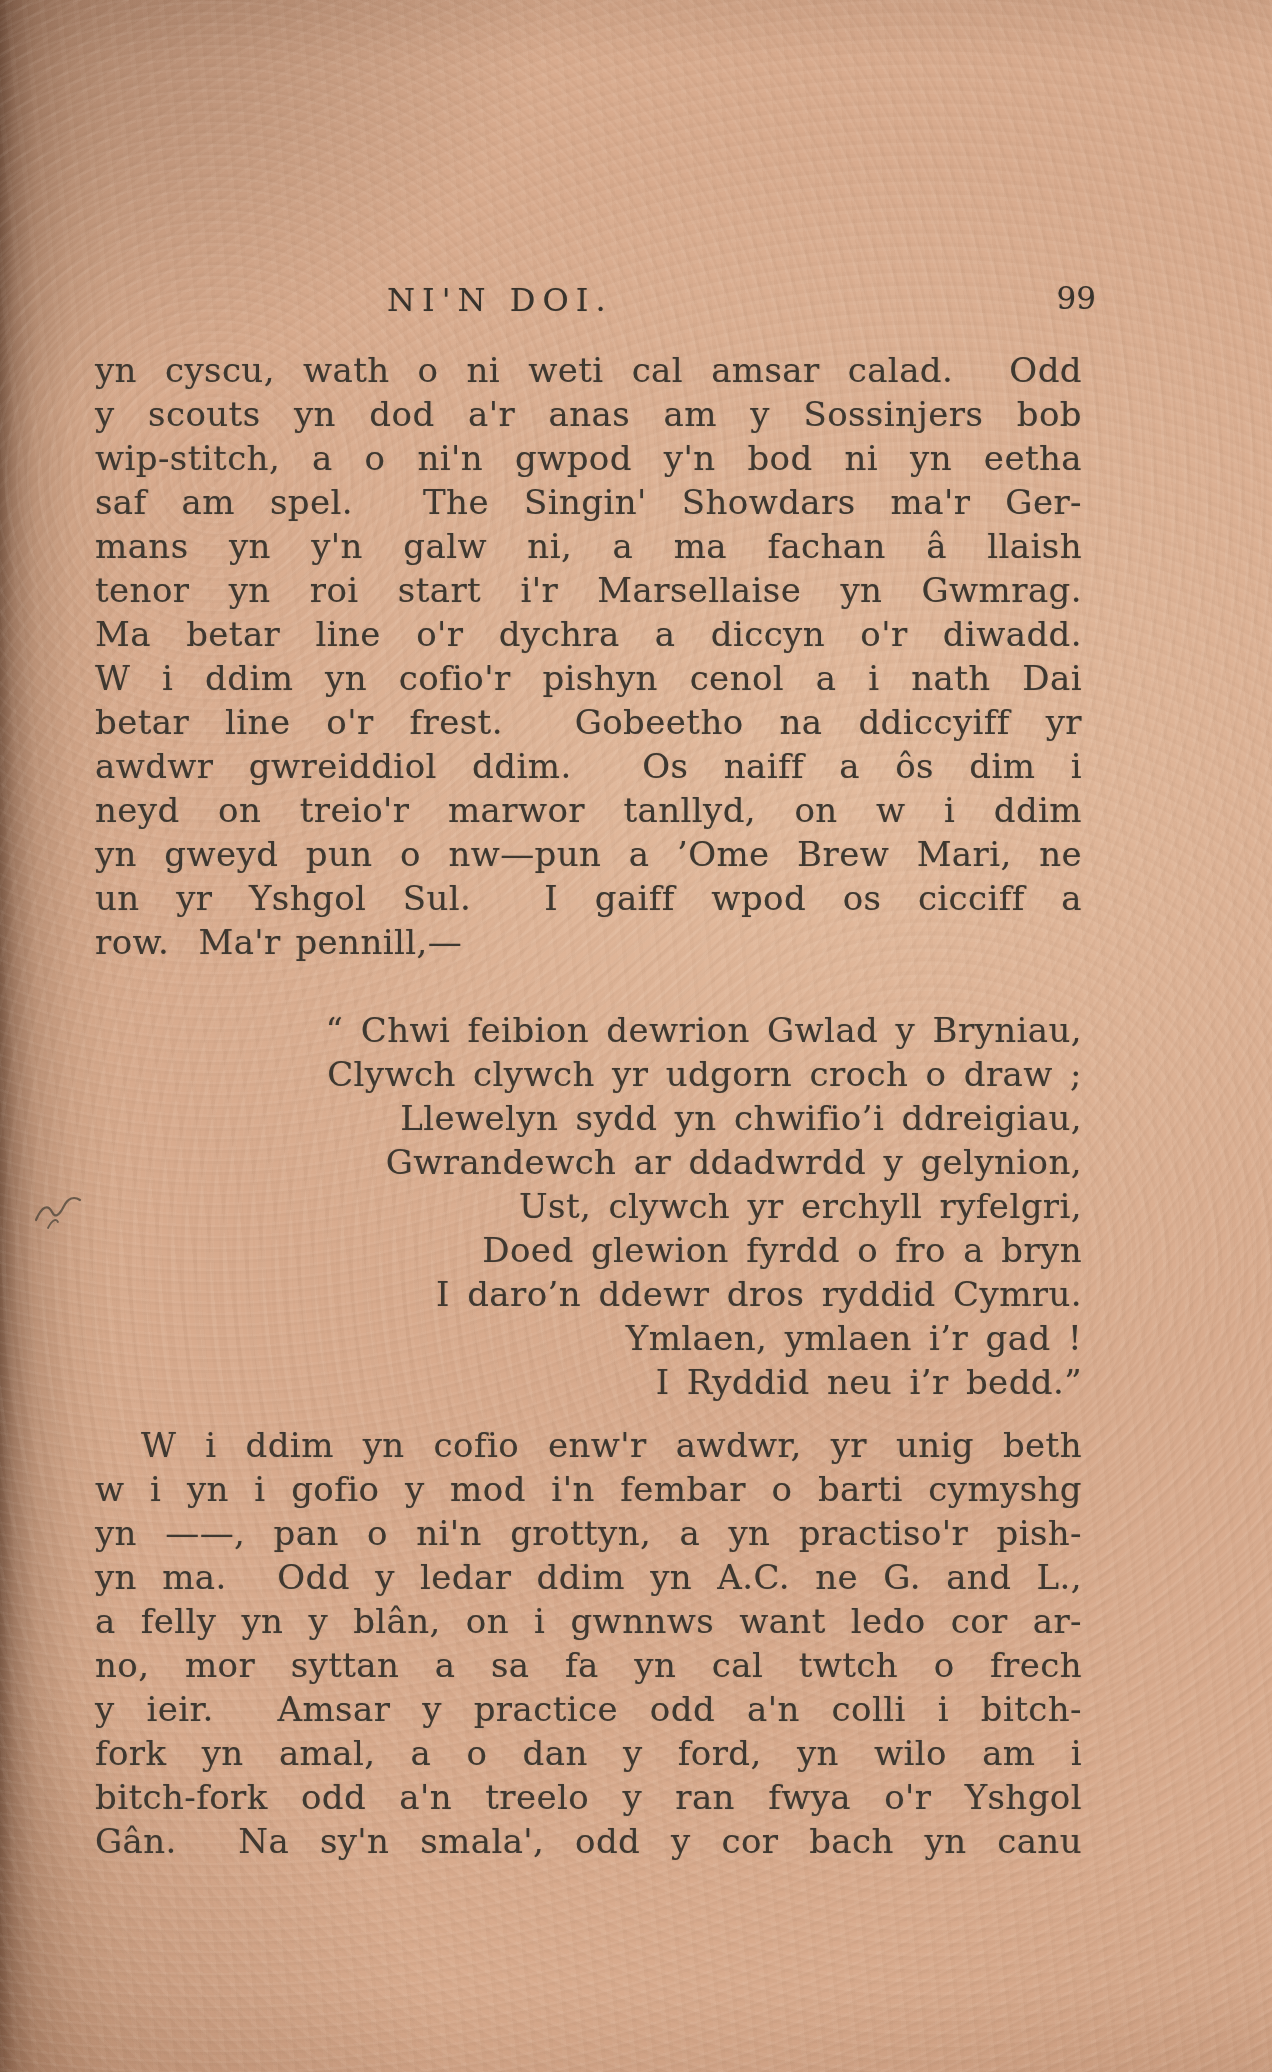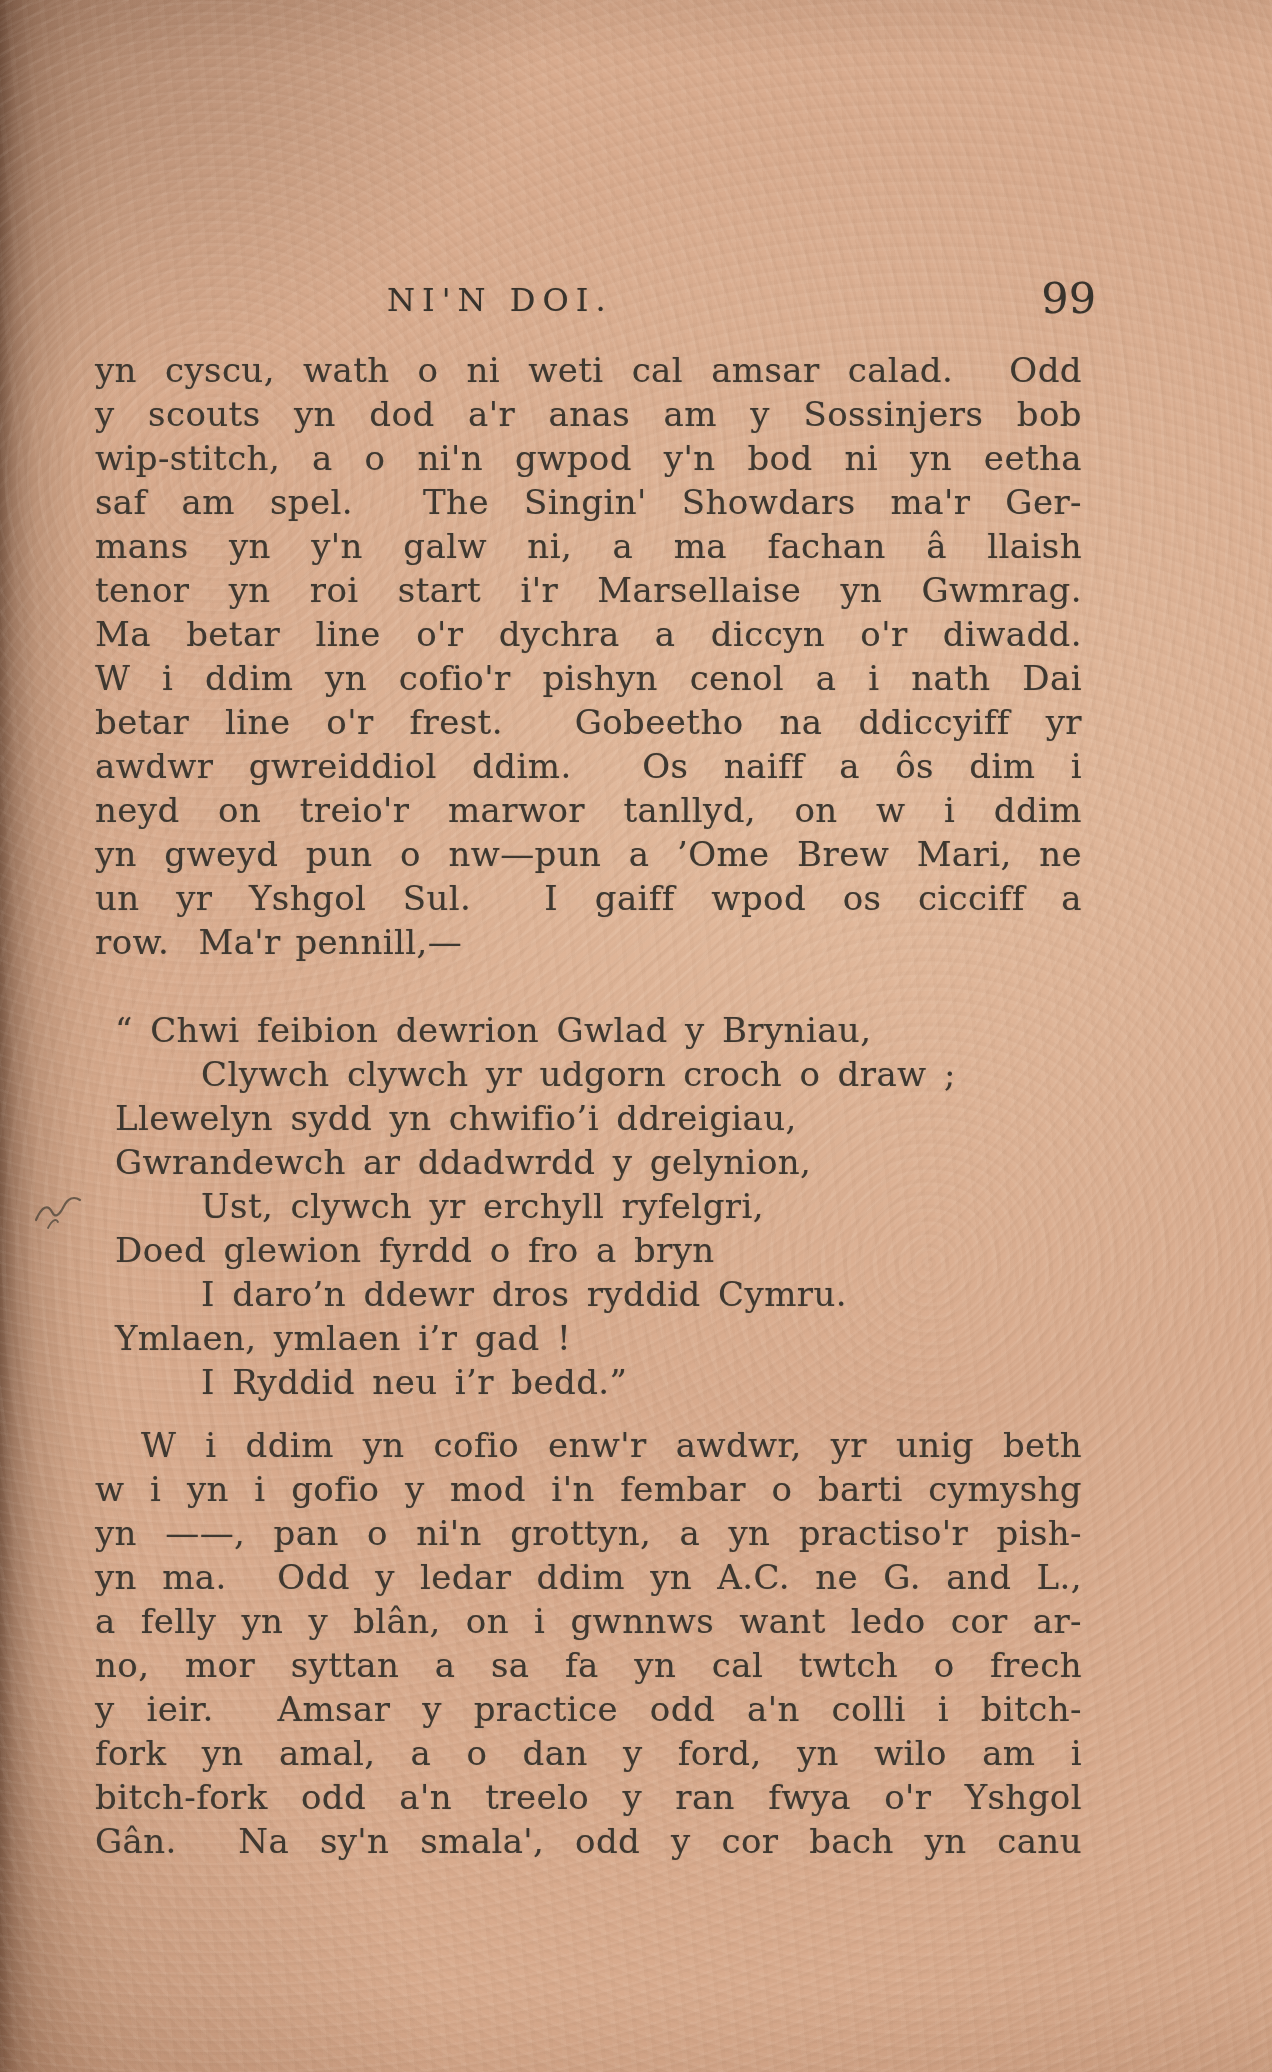--- a/index.html
+++ b/index.html
@@ -48,38 +48,38 @@
     top: 0;
     letter-spacing: 0.22em;
     font-size: 32px;
     color: #38332c;
     white-space: nowrap;
   }
   .page-num {
     position: absolute;
     right: -14px;
     top: -2px;
-    font-size: 43px;
+    font-size: 31px;
     color: #38332c;
   }
 
   .para .line {
     text-align: justify;
     text-align-last: justify;
     word-spacing: 0.10em;
     letter-spacing: 0.012em;
     white-space: normal;
   }
   .para.p1 .line:last-child { text-align-last: left; }
   .para.p2 .line:first-child { text-indent: 46px; }
   .para.p2 { margin-top: 19px; }
 
   .poem { margin-top: 44px; margin-bottom: 2px; margin-left: 20px; position: relative; }
   .poem .line {
-    text-align: left;
+    text-align: right;
     word-spacing: 0.18em;
     letter-spacing: 0.012em;
   }
   .poem .line.indented { padding-left: 86px; }
 
   .stray-mark {
     position: absolute;
     left: 28px;
     top: 1176px;
     opacity: 0.75;

